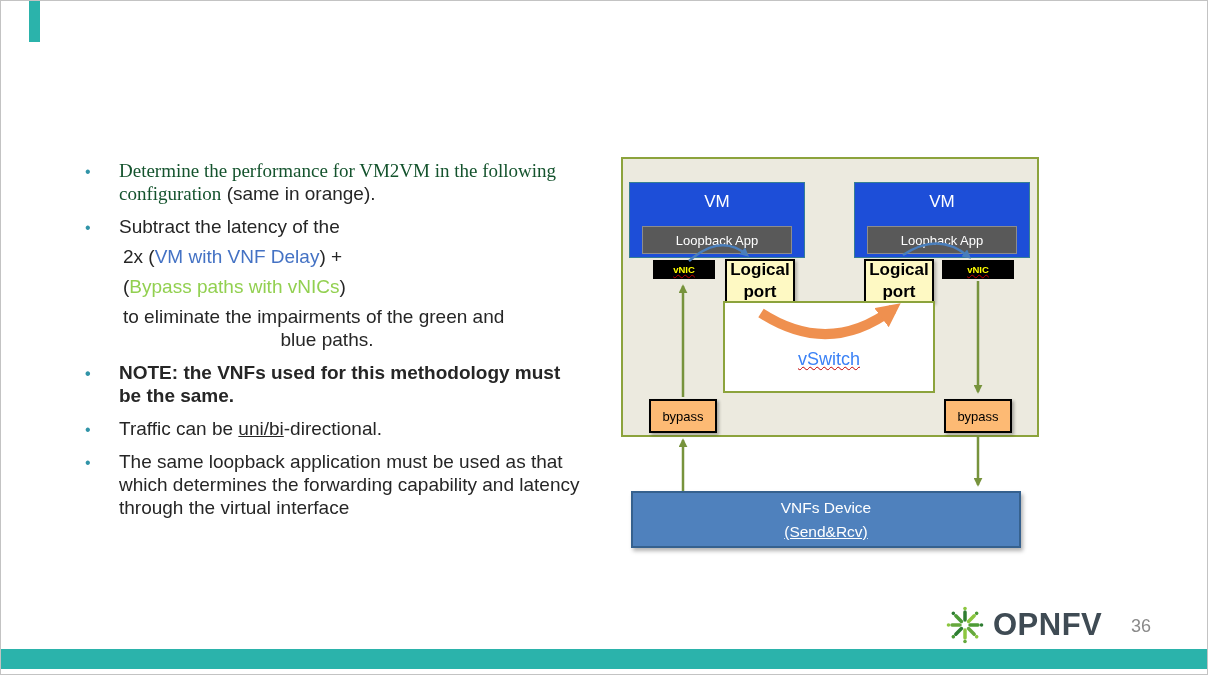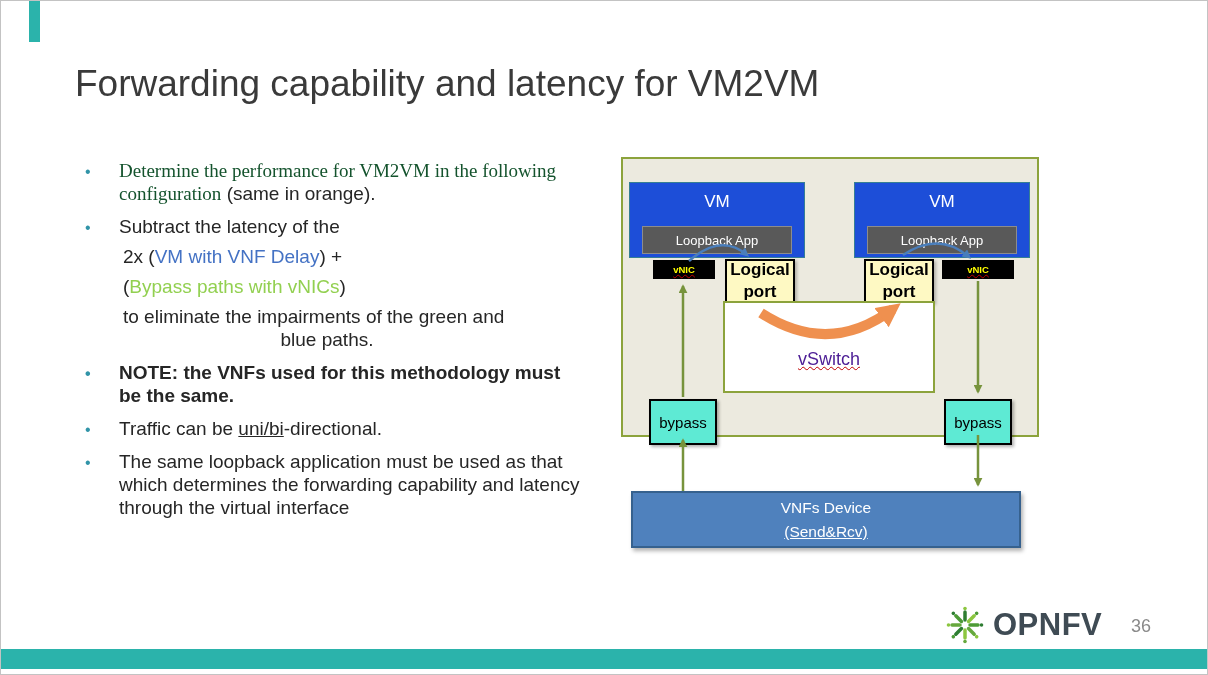--- a/index.html
+++ b/index.html
@@ -42,44 +42,43 @@
   .vnic span { text-decoration:underline wavy #C00000 1px; }
   .vnic-left  { left:32px;  top:103px; }
   .vnic-right { left:321px; top:103px; width:72px; }
   .logical-port { position:absolute; width:70px; height:44px; background:#fef9c3; border:2px solid #000000;
                   font-size:17px; line-height:1.3; color:#000; display:flex; align-items:center; justify-content:center;
                   text-align:center; box-shadow:2px 2px 3px rgba(0,0,0,0.25);font-weight:bold; }
   .lp-left  { left:104px; top:102px; }
   .lp-right { left:243px; top:102px; }
   .vswitch { position:absolute; left:102px; top:144px; width:212px; height:92px; background:#ffffff; border:2px solid #8CA33C;
              display:flex; align-items:center; justify-content:center; padding-top:24px; }
-  .vswitch span { font-size:18px; color:#4c1d95; text-decoration:underline wavy #C00000 1px; }
-  .bypass { position:absolute; width:68px; height:46px; background:#5eead4; border:2px solid #000000;
-            font-size:15px; color:#000; display:flex; align-items:center; justify-content:center;
+  .vswitch span { font-size:18px; color:#3b82f6; text-decoration:underline wavy #C00000 1px; }
+  .bypass { position:absolute; width:68px; height:34px; background:#fdba74; border:2px solid #000000;
+            font-size:13px; color:#000; display:flex; align-items:center; justify-content:center;
             box-shadow:2px 2px 3px rgba(0,0,0,0.3); }
   .bypass-left  { left:28px;  top:242px; }
   .bypass-right { left:323px; top:242px; }
   .test-device { position:absolute; left:10px; top:334px; width:390px; height:57px; background:#4F81BD; border:2px solid #36618E;
                  color:#ffffff; font-size:15.5px; line-height:1.5; display:flex; flex-direction:column; align-items:center;
                  justify-content:center; box-shadow:2px 3px 4px rgba(0,0,0,0.3); }
   .test-device .l2 { text-decoration:underline; }
   .overlay { position:absolute; left:0; top:0; pointer-events:none; }
 
   
   .logo { position:absolute; left:944px; top:604px; display:flex; align-items:center; gap:8px; }
   .logo-text { font-size:31px; font-weight:bold; color:#3F4B54; letter-spacing:0.5px; }
   .page-number { position:absolute; left:1130px; top:615px; font-size:18px; color:#8A8A8A; }
 </style>
 </head>
 <body>
 
 <div class="slide">
   <div class="accent-top"></div>
 
-  <h1 class="title">Forwarding capability and latency for VM2VM</h1>
 
   <div class="bullets">
 
     <div class="bullet-item">
       <span class="orange">Determine the performance for VM2VM in the following configuration</span><span> (same in orange).</span>
     </div>
 
     <div class="bullet-item">
       <div><span>Subtract the latency of the</span></div>
       <div class="subline"><span>2x (</span><span class="blue">VM with VNF Delay</span><span>) +</span></div>

